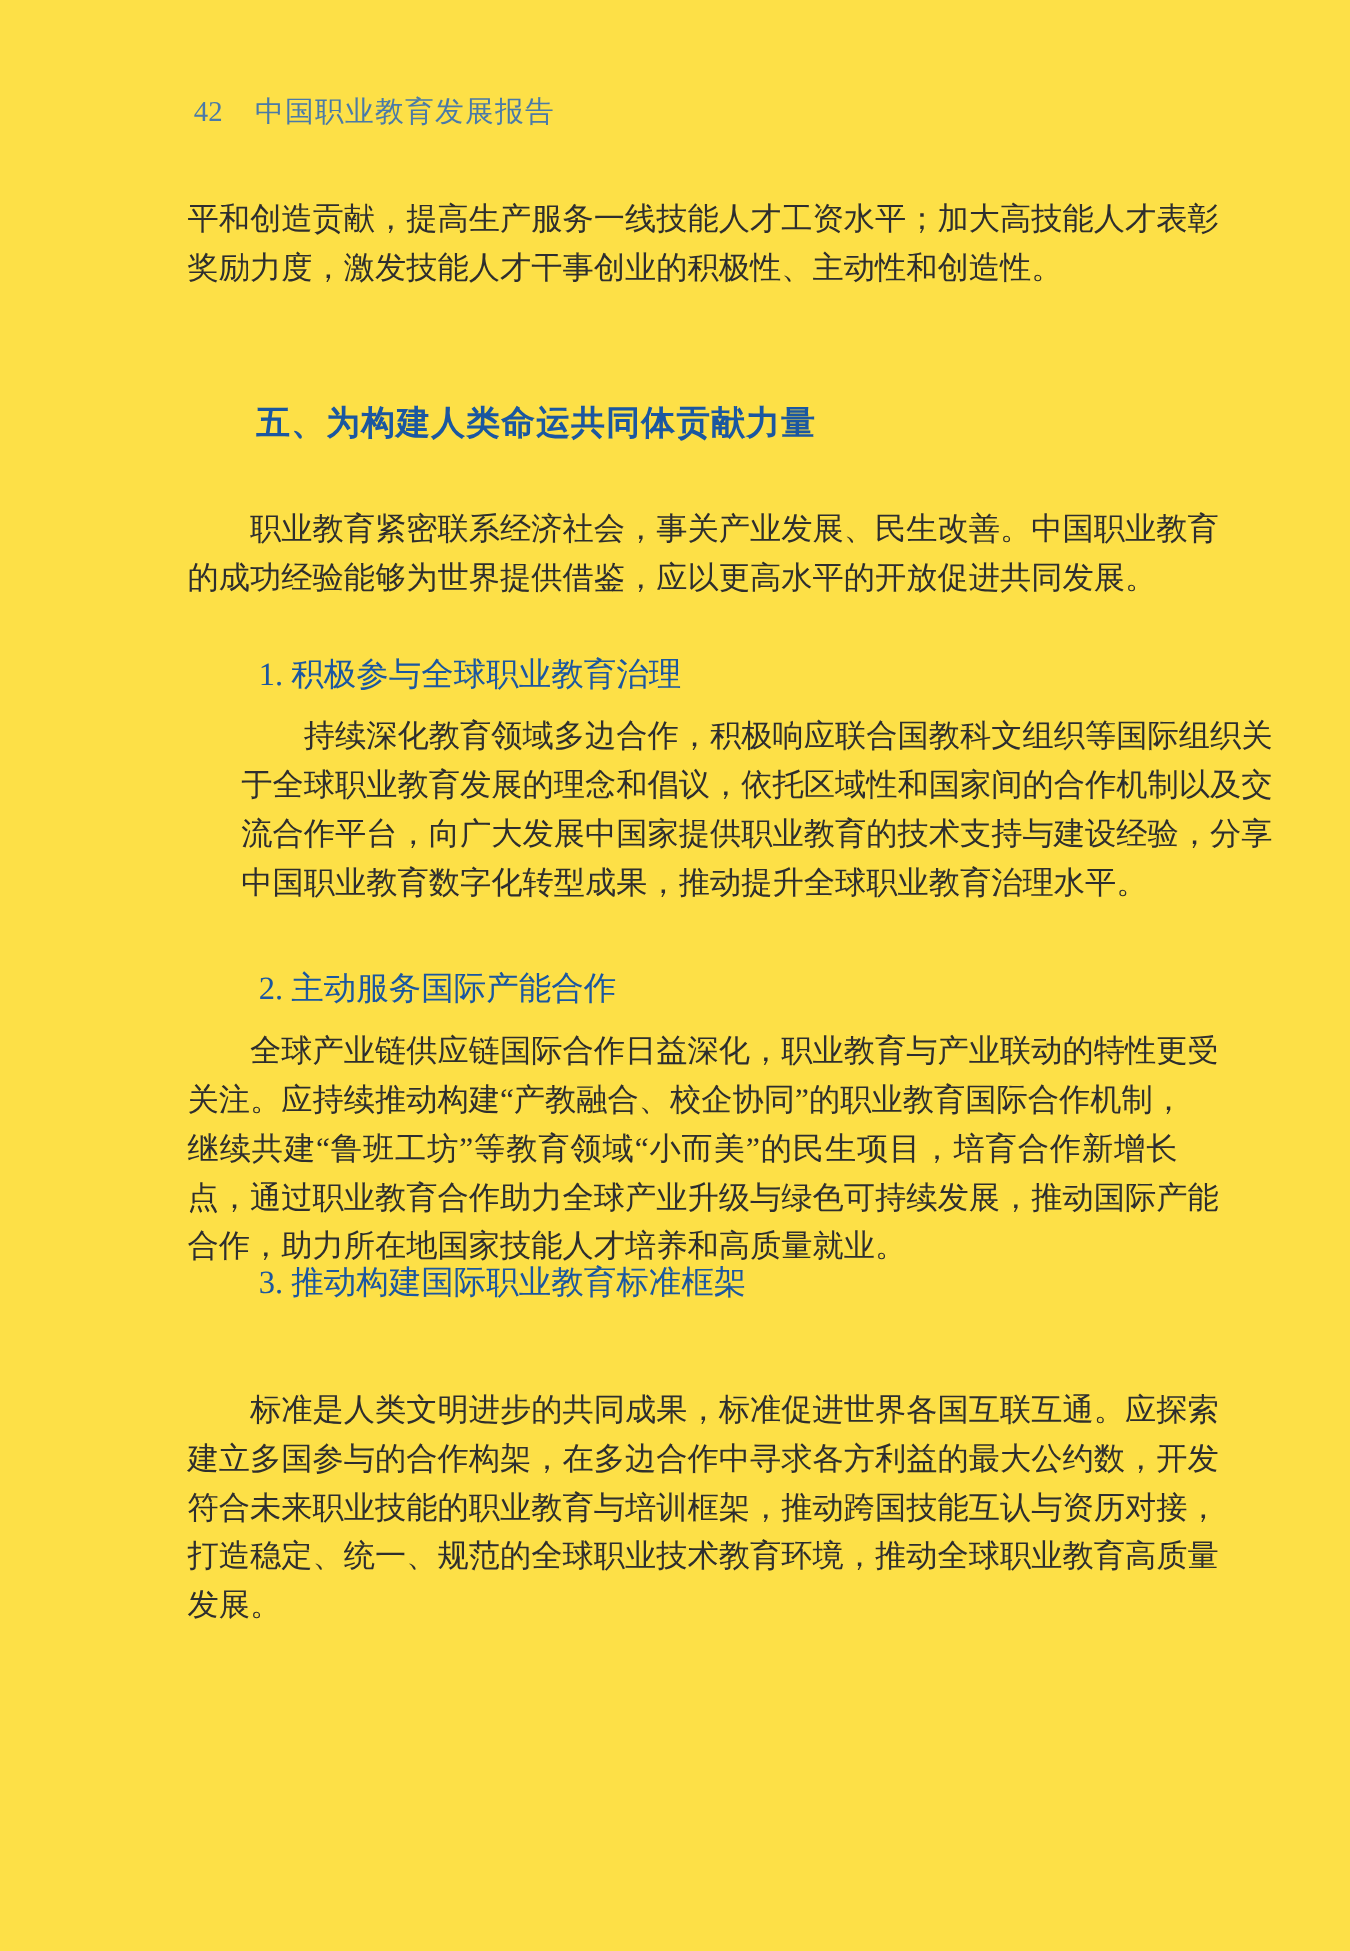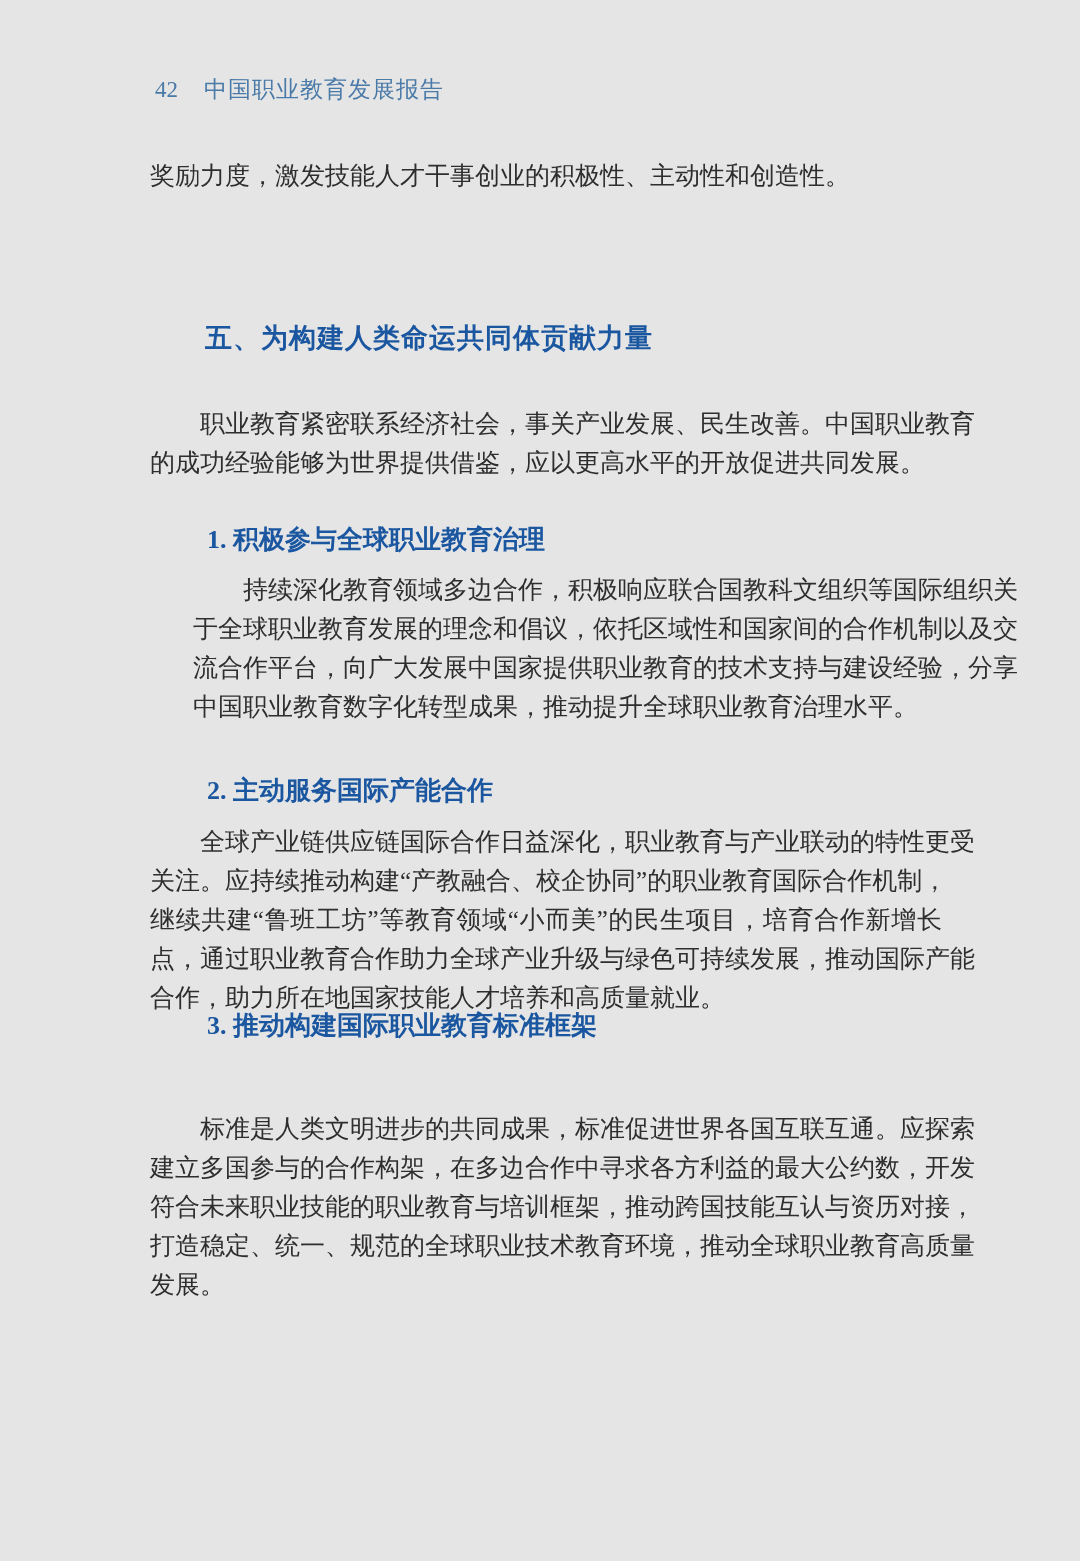--- a/index.html
+++ b/index.html
@@ -7,21 +7,21 @@
     width: 1080px;
     height: 1561px;
     background: #ffffff;
     font-family: "Liberation Serif", "DejaVu Serif", serif;
     position: relative;
     overflow: hidden;
   }
   .page {
     position: absolute;
     inset: 0;
-    background: #e5e5e5;
+    background: #fde047;
   }
   
   .running-header {
     position: absolute;
     top: 74px;
     left: 155px;
     color: var(--header-blue, #4a7aa8);
     font-size: 23px;
     letter-spacing: 1px;
     white-space: nowrap;
@@ -61,21 +61,21 @@
     font-weight: 700;
     letter-spacing: 1px;
     white-space: nowrap;
   }
   
   .sub-heading {
     position: absolute;
     left: 207px;
     color: var(--heading-blue, #1d5a9e);
     font-size: 26px;
-    font-weight: 700;
+    font-weight: 400;
     white-space: nowrap;
   }
   #sub1-heading { top: 522px; }
   #sub2-heading { top: 773px; }
   #sub3-heading { top: 1008px; }
 
   #intro-para  { top: 156px; }
   #lead-para   { top: 404px; }
   #sub1-para   { top: 570px; margin-left: 43px; }
   #sub2-para   { top: 822px; }
@@ -84,20 +84,21 @@
 </head>
 <body style="--header-blue: #4a7aa8; --heading-blue: #1b57a0; --body-ink: #2e2e2e; background: rgb(255, 255, 255);">
 
 <div class="page">
 
   <div class="running-header">
     <span class="pagenum">42</span><span>中国职业教育发展报告</span>
   </div>
 
   <div class="textblock" id="intro-para">
+    <div class="para-line">平和创造贡献，提高生产服务一线技能人才工资水平；加大高技能人才表彰</div>
     <div class="para-line last">奖励力度，激发技能人才干事创业的积极性、主动性和创造性。</div>
   </div>
 
   <div class="section-heading">五、为构建人类命运共同体贡献力量</div>
 
   <div class="textblock" id="lead-para">
     <div class="para-line first">职业教育紧密联系经济社会，事关产业发展、民生改善。中国职业教育</div>
     <div class="para-line last">的成功经验能够为世界提供借鉴，应以更高水平的开放促进共同发展。</div>
   </div>
 

